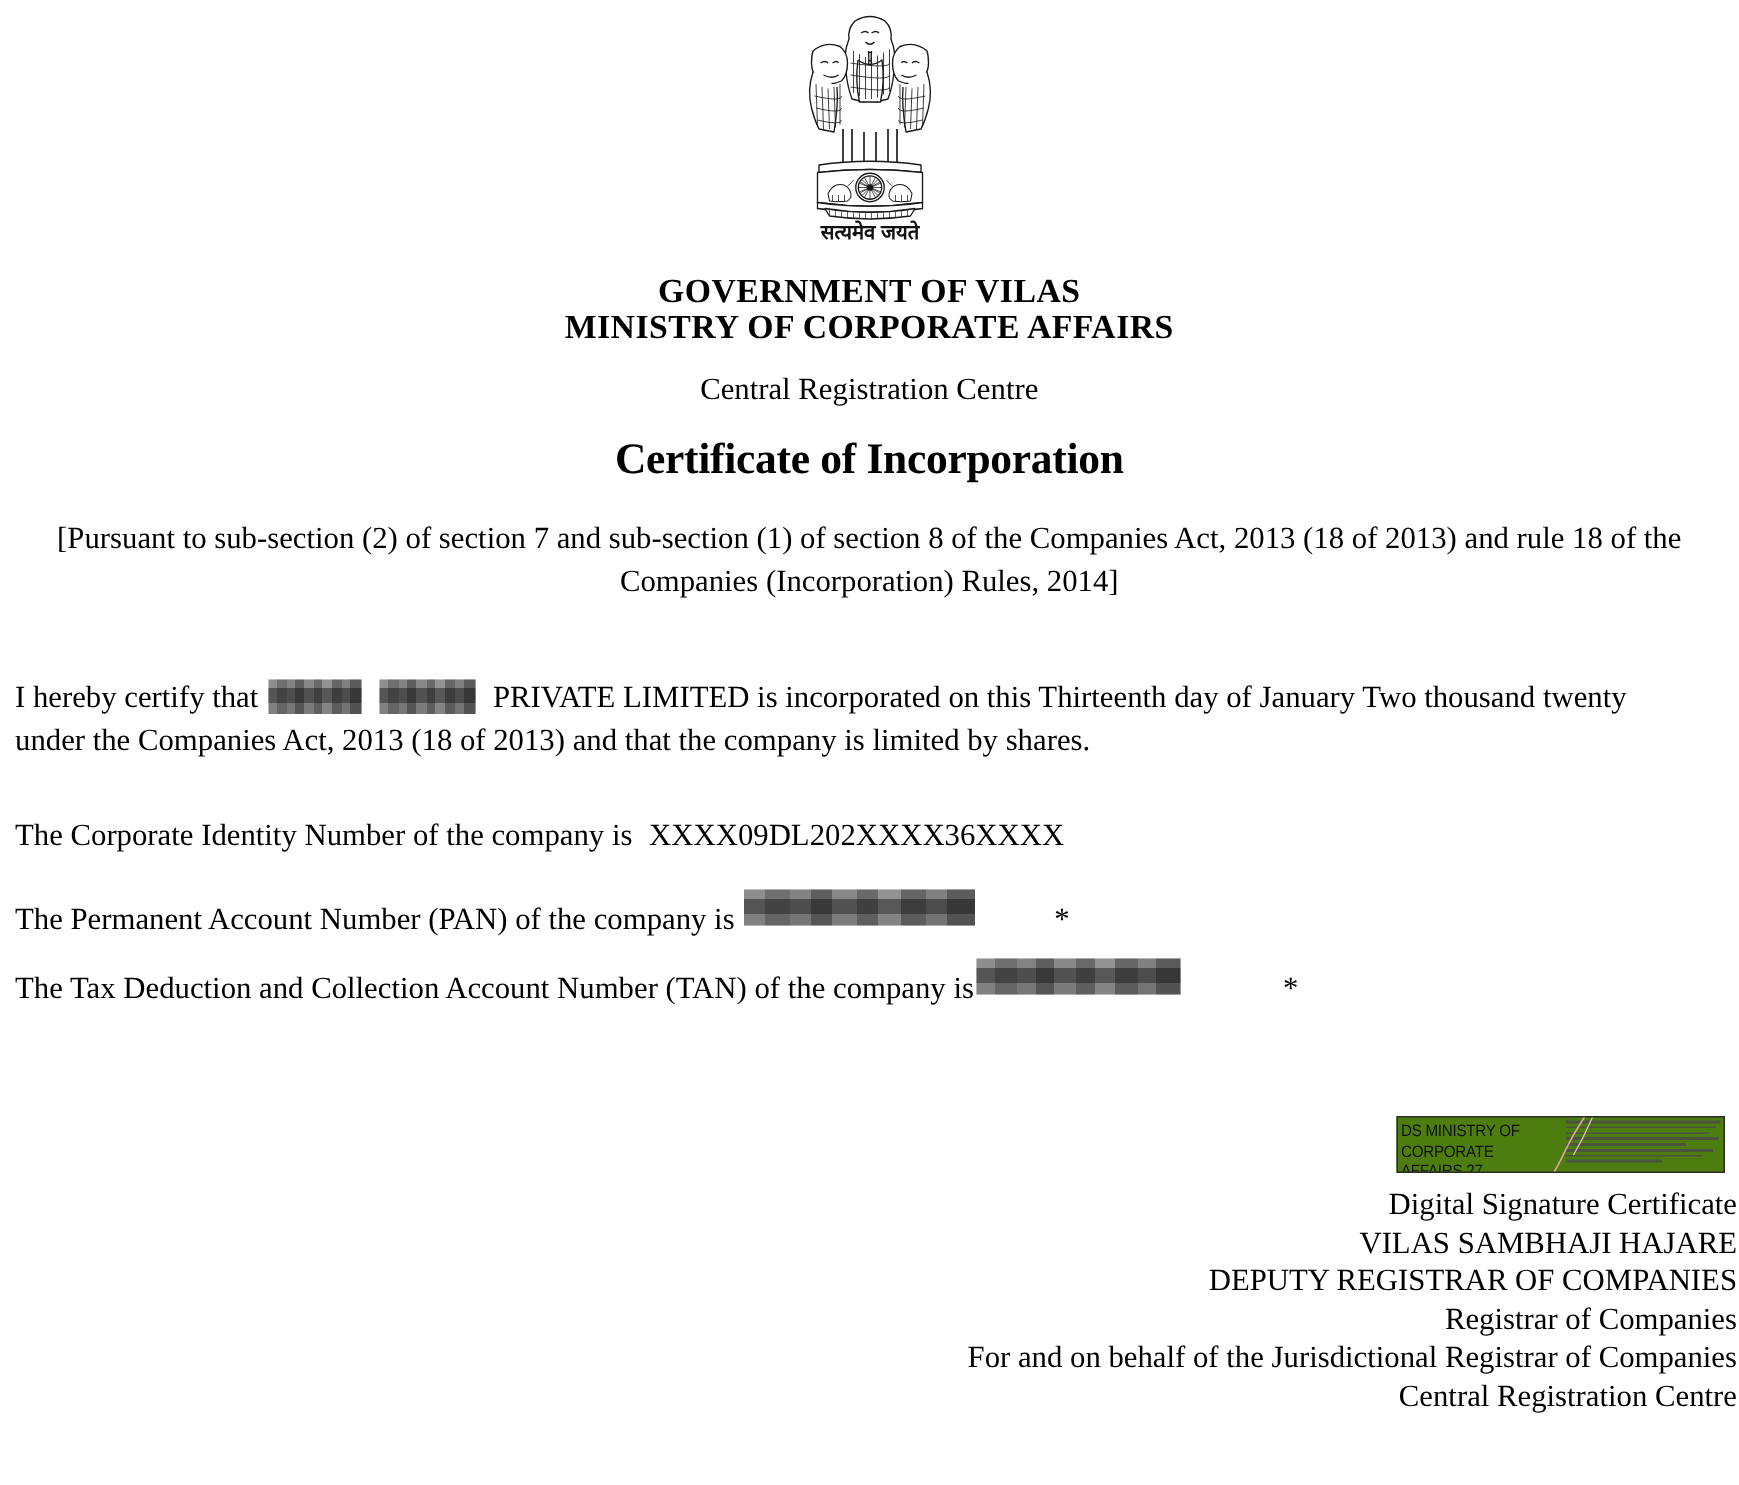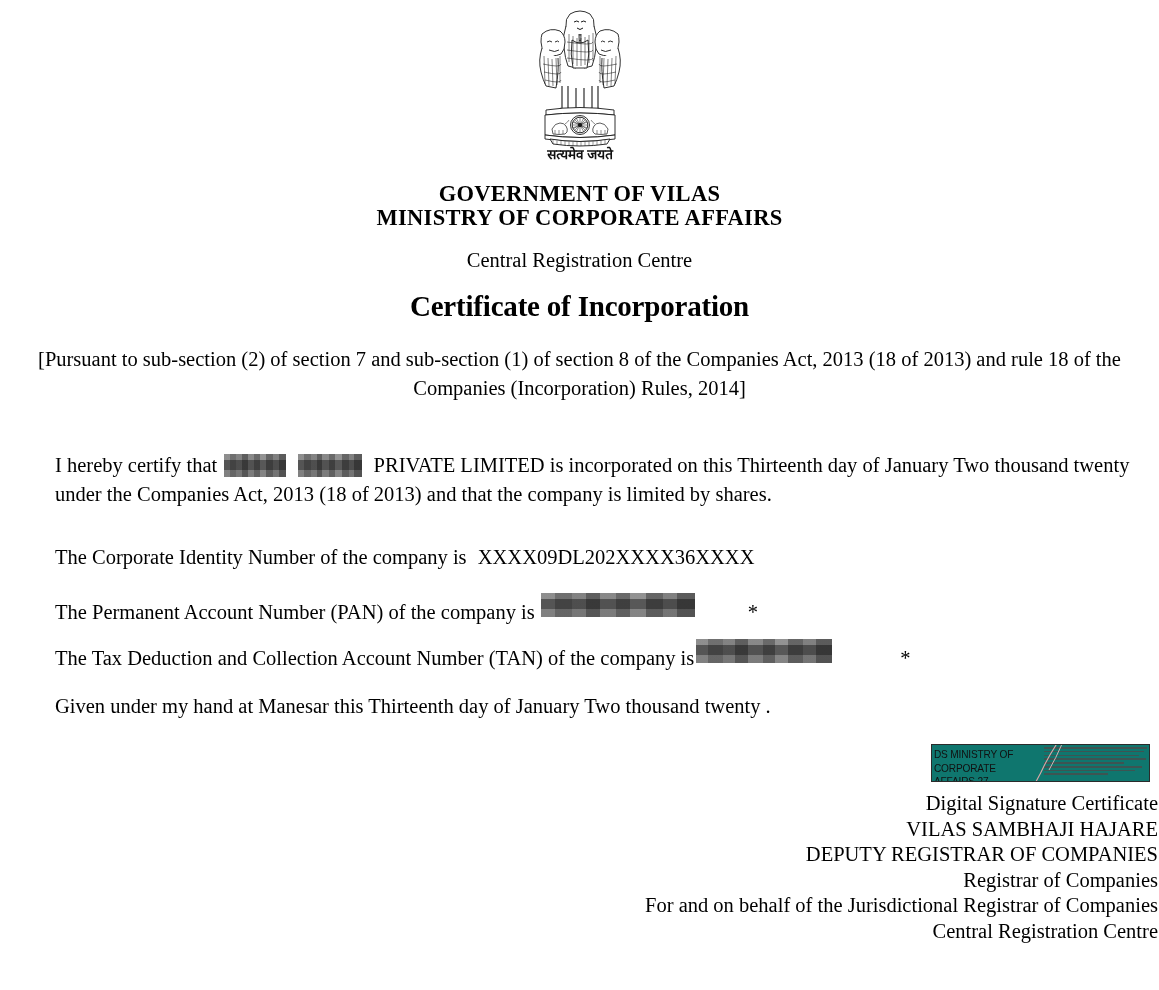--- a/index.html
+++ b/index.html
@@ -75,21 +75,20 @@
     font-size: 20.5px;
     line-height: 29px;
   }
 
   
   .body-text {
     position: absolute;
     left: 10px;
     font-size: 20.5px;
     line-height: 29px;
-    margin-left: 45px;
   }
   .p-certify { top: 451px; width: 1105px; }
   .p-cin     { top: 543px; width: 1105px; }
   .p-pan     { top: 595px; width: 1105px; }
   .p-tan     { top: 641px; width: 1105px; }
   .p-given   { top: 692px; width: 1105px; }
 
   .inline-row {
     display: flex;
     align-items: baseline;
@@ -133,21 +132,21 @@
   .ast-tan { padding-left: 68px; }
 
   
   .ds-stamp {
     position: absolute;
     left: 931px;
     top: 744px;
     width: 217px;
     height: 36px;
     border: 1px solid #2b2b2b;
-    background: #0f766e;
+    background: #4d7c0f;
     overflow: hidden;
   }
   .ds-left {
     position: absolute;
     left: 2px;
     top: 3px;
     width: 108px;
     font-family: "Liberation Sans", "DejaVu Sans", sans-serif;
     font-size: 11px;
     line-height: 13.5px;
@@ -300,21 +299,20 @@
   </div>
 
   <div class="body-text p-tan">
     <span class="inline-row">
       <span>The Tax Deduction and Collection Account Number (TAN) of the company is</span>
       <span class="redaction redact-tan"></span>
       <span class="asterisk ast-tan">*</span>
     </span>
   </div>
 
-  <div class="body-text p-given">Given under my hand at Manesar this Thirteenth day of January Two thousand twenty .</div>
 
   <div class="ds-stamp">
     <div class="ds-left">
       <div>DS MINISTRY OF</div>
       <div>CORPORATE AFFAIRS 27</div>
     </div>
     <div class="ds-right">
       <span class="ds-micro" style="width:100%"></span>
       <span class="ds-micro" style="width:97%"></span>
       <span class="ds-micro" style="width:92%"></span>

